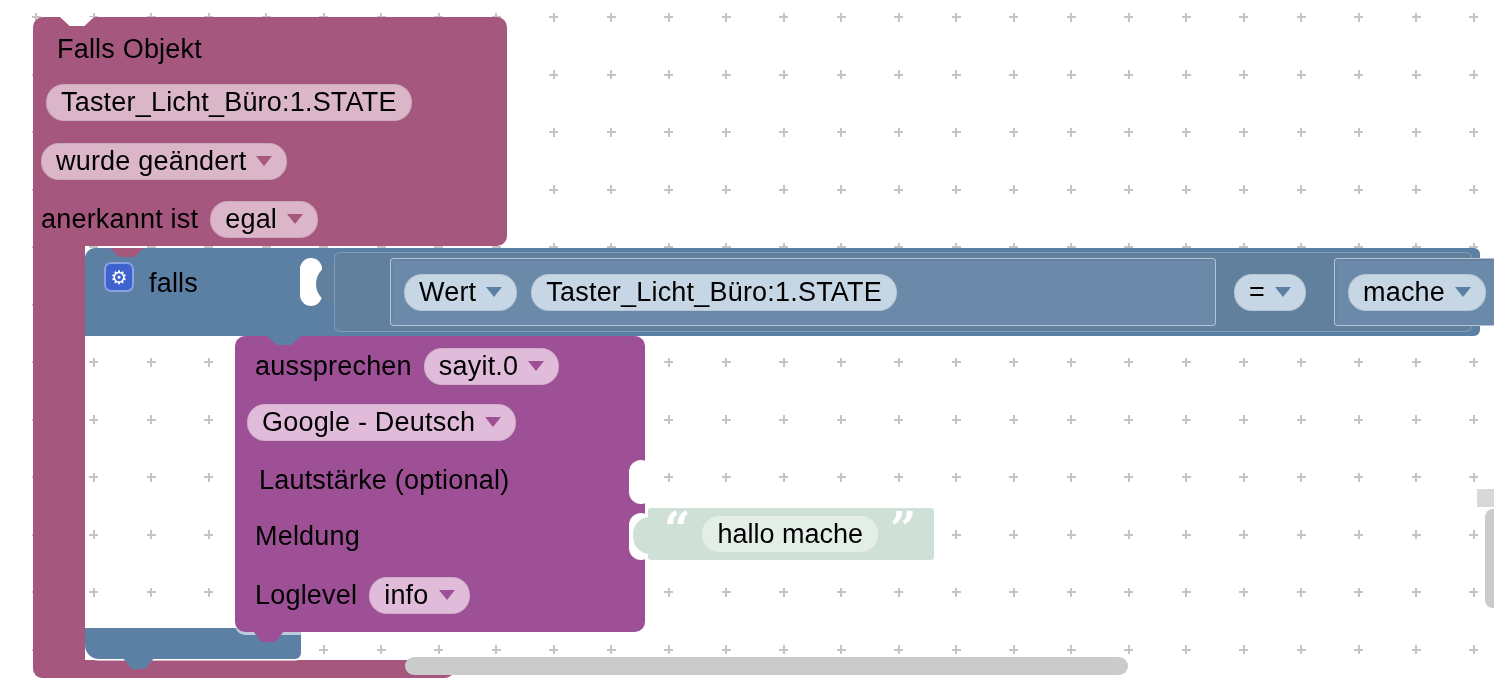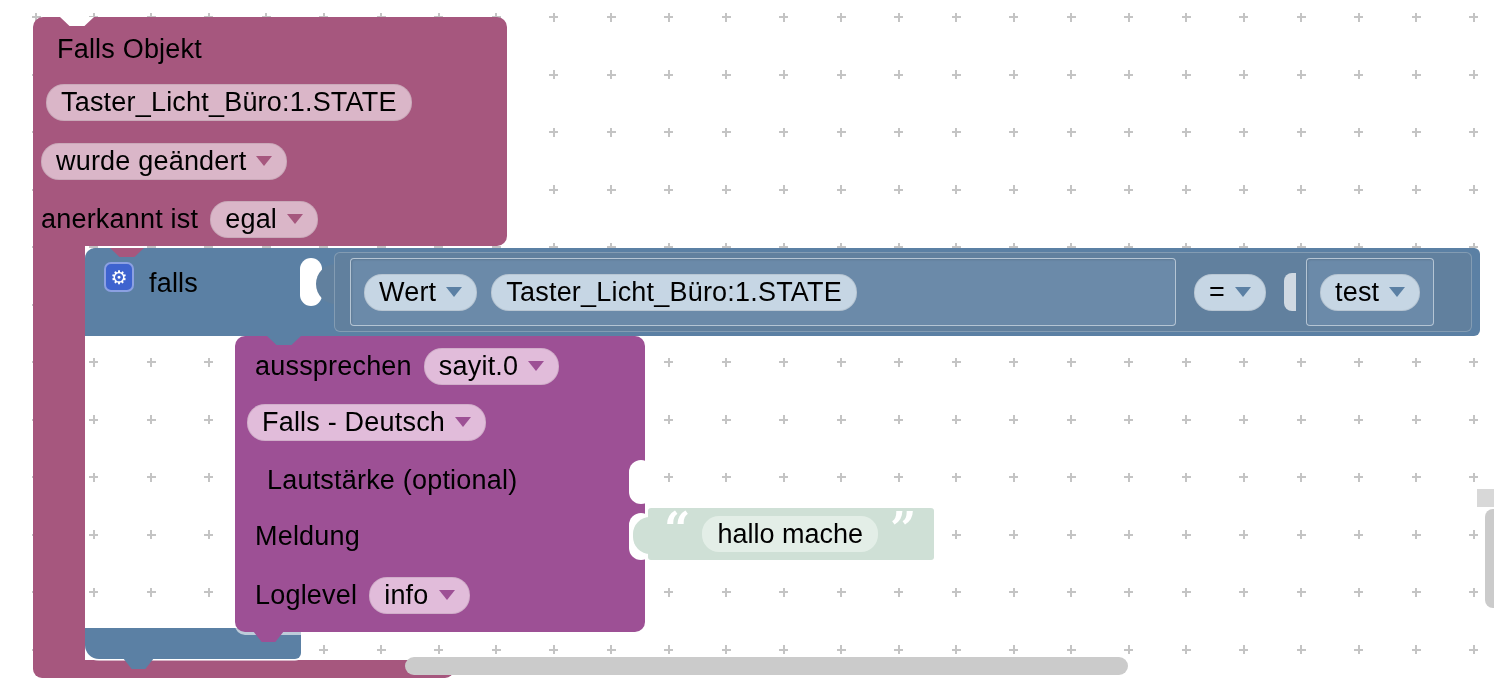--- a/index.html
+++ b/index.html
@@ -430,58 +430,58 @@
       <span class="lbl">falls</span>
     </div>
   </div>
   <div class="abs blue" id="if-bottom"></div>
   <div class="notch abs" style="left:123px;top:658px;width:31px;height:11px;background:#5b80a4;z-index:2;"></div>
 
   <div class="conn-white" style="left:300px;top:258px;width:22px;height:48px;border-radius:11px;"></div>
   <div class="tab" style="left:316px;top:264px;width:22px;height:40px;background:#61809e;border-radius:20px 0 0 20px;"></div>
 
   <div class="abs" id="cmp">
-    <div class="sunken" style="min-width:826px;">
+    <div class="sunken" style="min-width:826px;margin-left:40px;">
       <span class="pill pill-blue">
         <span>Wert</span>
         <span class="arr arr-blue"></span>
       </span>
       <span class="pill pill-blue">
         <span>Taster_Licht_Büro:1.STATE</span>
       </span>
     </div>
     <span class="pill pill-blue">
       <span>=</span>
       <span class="arr arr-blue"></span>
     </span>
     <span class="sock-arc"></span>
     <div class="sunken">
       <span class="pill pill-blue">
-        <span>test</span>
+        <span>mache</span>
         <span class="arr arr-blue"></span>
       </span>
     </div>
   </div>
 
   <div class="abs purple" id="say">
     <div class="notch" style="left:32px;top:0;width:34px;background:#5b80a4;"></div>
     <div class="row" style="left:20px;top:11px;">
       <span class="lbl">aussprechen</span>
       <span class="pill pill-purple">
         <span>sayit.0</span>
         <span class="arr arr-purple"></span>
       </span>
     </div>
     <div class="row" style="left:12px;top:67px;">
       <span class="pill pill-purple">
-        <span>Falls - Deutsch</span>
+        <span>Google - Deutsch</span>
         <span class="arr arr-purple"></span>
       </span>
     </div>
-    <div class="row" style="left:32px;top:125px;text-align:right;">
+    <div class="row" style="left:24px;top:125px;text-align:right;">
       <span class="lbl">Lautstärke (optional)</span>
     </div>
     <div class="row" style="left:20px;top:181px;">
       <span class="lbl">Meldung</span>
     </div>
     <div class="row" style="left:20px;top:240px;">
       <span class="lbl">Loglevel</span>
       <span class="pill pill-purple">
         <span>info</span>
         <span class="arr arr-purple"></span>

